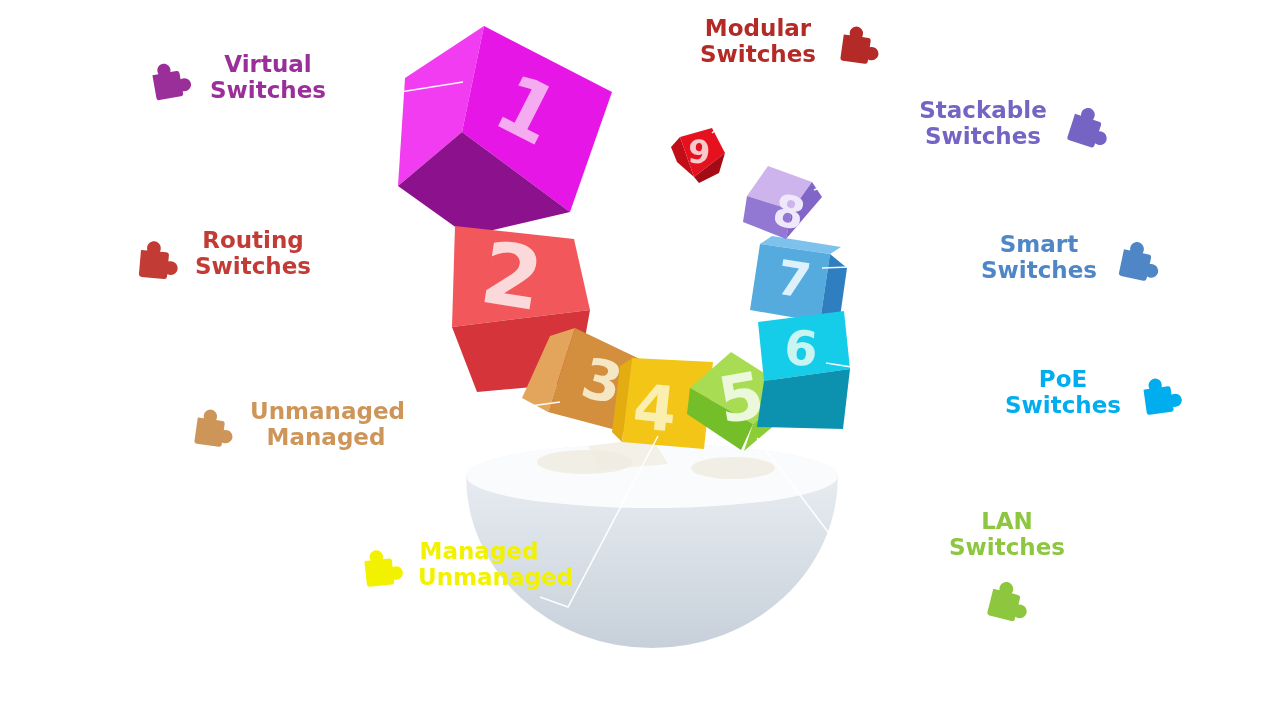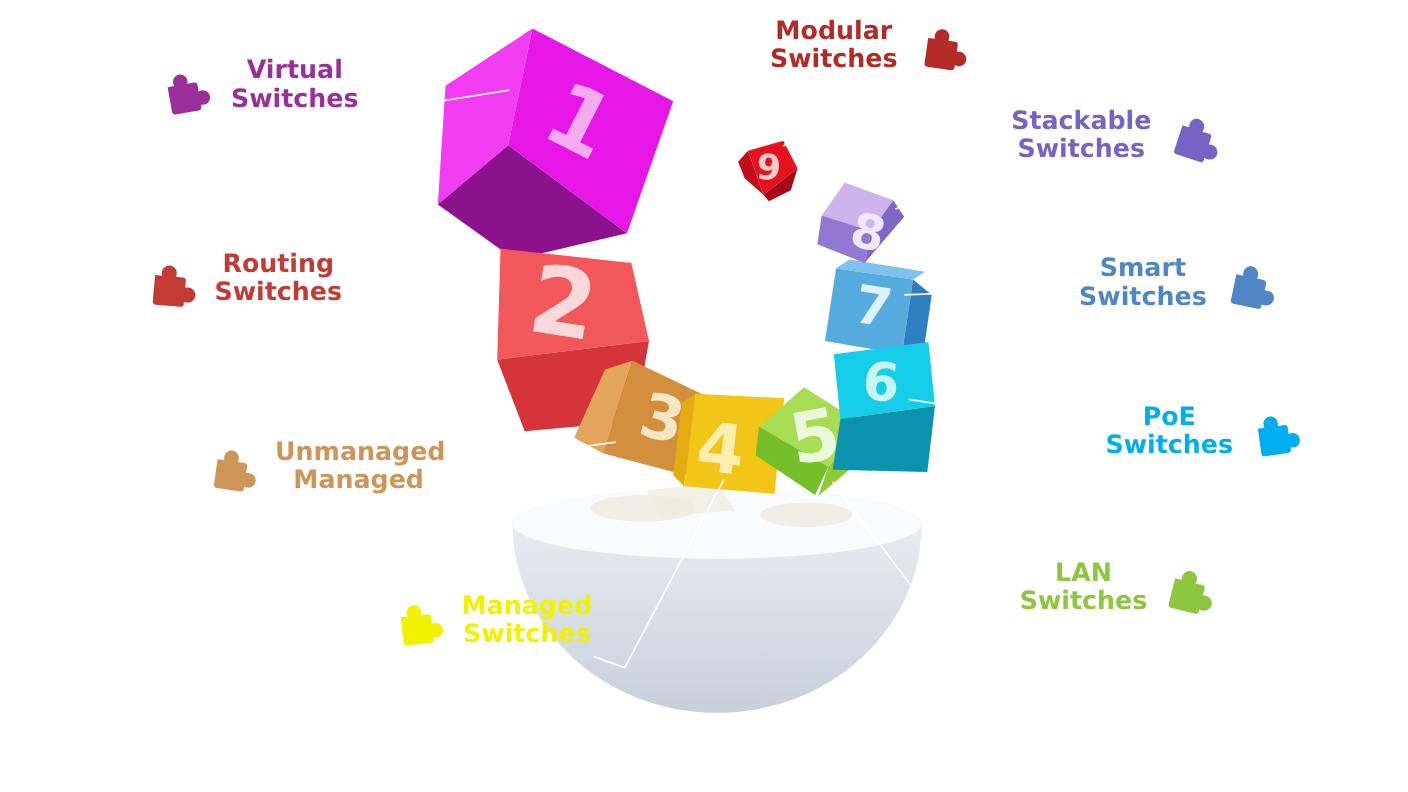--- a/index.html
+++ b/index.html
@@ -105,21 +105,21 @@
       <polyline points="425,420 560,402" stroke="#FFFFFF"></polyline>
       <polyline points="540,597 568,607 658,436" stroke="#FFFFFF"></polyline>
       <polyline points="858,560 828,532 757,438" stroke="#FFFFFF"></polyline>
       <polyline points="826,363 1004,391" stroke="#FFFFFF"></polyline>
       <polyline points="822,268 986,262" stroke="#FFFFFF"></polyline>
       <polyline points="814,190 918,150" stroke="#FFFFFF"></polyline>
       <polyline points="712,133 798,57" stroke="#FFFFFF"></polyline>
     </g>
   </svg>
 
-  <div class="label" style="left: 145px; top: 52px; color: rgb(154, 47, 154); align-items: flex-end;">
+  <div class="label" style="left: 145px; top: 52px; color: rgb(154, 47, 154);">
     <svg class="puzzle" width="46" height="44" viewBox="0 0 68 64" style="transform:rotate(-10deg)">
       <path fill="currentColor" d="M12,24 h9 c-3,-9 4,-14 9,-14 c5,0 12,5 9,14 h9 q4,0 4,4 v9 c9,-3 14,4 14,9 c0,5 -5,12 -14,9 v3 q0,4 -4,4 h-32 q-4,0 -4,-4 z"></path>
     </svg>
     <div class="label-text" style="width:126px">Virtual Switches</div>
   </div>
 
   <div class="label" style="left: 132px; top: 228px; color: rgb(194, 59, 52); align-items: flex-end;">
     <svg class="puzzle" width="48" height="46" viewBox="0 0 68 64" style="transform:rotate(5deg)">
       <path fill="currentColor" d="M12,24 h9 c-3,-9 4,-14 9,-14 c5,0 12,5 9,14 h9 q4,0 4,4 v9 c9,-3 14,4 14,9 c0,5 -5,12 -14,9 v3 q0,4 -4,4 h-32 q-4,0 -4,-4 z"></path>
     </svg>
@@ -130,21 +130,21 @@
     <svg class="puzzle" width="48" height="44" viewBox="0 0 68 64" style="transform:rotate(8deg)">
       <path fill="currentColor" d="M12,24 h9 c-3,-9 4,-14 9,-14 c5,0 12,5 9,14 h9 q4,0 4,4 v9 c9,-3 14,4 14,9 c0,5 -5,12 -14,9 v3 q0,4 -4,4 h-32 q-4,0 -4,-4 z"></path>
     </svg>
     <div class="label-text" style="width:152px">Unmanaged Managed</div>
   </div>
 
   <div class="label" style="left: 356px; top: 539px; color: rgb(242, 242, 0);">
     <svg class="puzzle" width="48" height="44" viewBox="0 0 68 64" style="transform:rotate(-6deg)">
       <path fill="currentColor" d="M12,24 h9 c-3,-9 4,-14 9,-14 c5,0 12,5 9,14 h9 q4,0 4,4 v9 c9,-3 14,4 14,9 c0,5 -5,12 -14,9 v3 q0,4 -4,4 h-32 q-4,0 -4,-4 z"></path>
     </svg>
-    <div class="label-text" style="width:122px">Managed Switches</div>
+    <div class="label-text" style="width:122px">Managed Unmanaged</div>
   </div>
 
   <div class="label" style="left: 696px; top: 16px; color: rgb(179, 42, 38);">
     <div class="label-text" style="width:124px">Modular Switches</div>
     <svg class="puzzle" width="48" height="44" viewBox="0 0 68 64" style="transform:rotate(8deg)">
       <path fill="currentColor" d="M12,24 h9 c-3,-9 4,-14 9,-14 c5,0 12,5 9,14 h9 q4,0 4,4 v9 c9,-3 14,4 14,9 c0,5 -5,12 -14,9 v3 q0,4 -4,4 h-32 q-4,0 -4,-4 z"></path>
     </svg>
   </div>
 
   <div class="label" style="left: 916px; top: 98px; color: rgb(117, 100, 196);">
@@ -161,20 +161,20 @@
     </svg>
   </div>
 
   <div class="label" style="left: 1004px; top: 367px; color: rgb(0, 173, 238);">
     <div class="label-text" style="width:118px">PoE Switches</div>
     <svg class="puzzle" width="46" height="48" viewBox="0 0 68 64" style="transform:rotate(-8deg)">
       <path fill="currentColor" d="M12,24 h9 c-3,-9 4,-14 9,-14 c5,0 12,5 9,14 h9 q4,0 4,4 v9 c9,-3 14,4 14,9 c0,5 -5,12 -14,9 v3 q0,4 -4,4 h-32 q-4,0 -4,-4 z"></path>
     </svg>
   </div>
 
-  <div class="label" style="left: 926px; top: 509px; color: rgb(141, 198, 63);">
+  <div class="label" style="left: 948px; top: 509px; color: rgb(141, 198, 63); flex-direction: column;">
     <div class="label-text" style="width:118px">LAN Switches</div>
     <svg class="puzzle" width="48" height="46" viewBox="0 0 68 64" style="transform:rotate(14deg)">
       <path fill="currentColor" d="M12,24 h9 c-3,-9 4,-14 9,-14 c5,0 12,5 9,14 h9 q4,0 4,4 v9 c9,-3 14,4 14,9 c0,5 -5,12 -14,9 v3 q0,4 -4,4 h-32 q-4,0 -4,-4 z"></path>
     </svg>
   </div>
 
 </div>
 
 </body></html>

